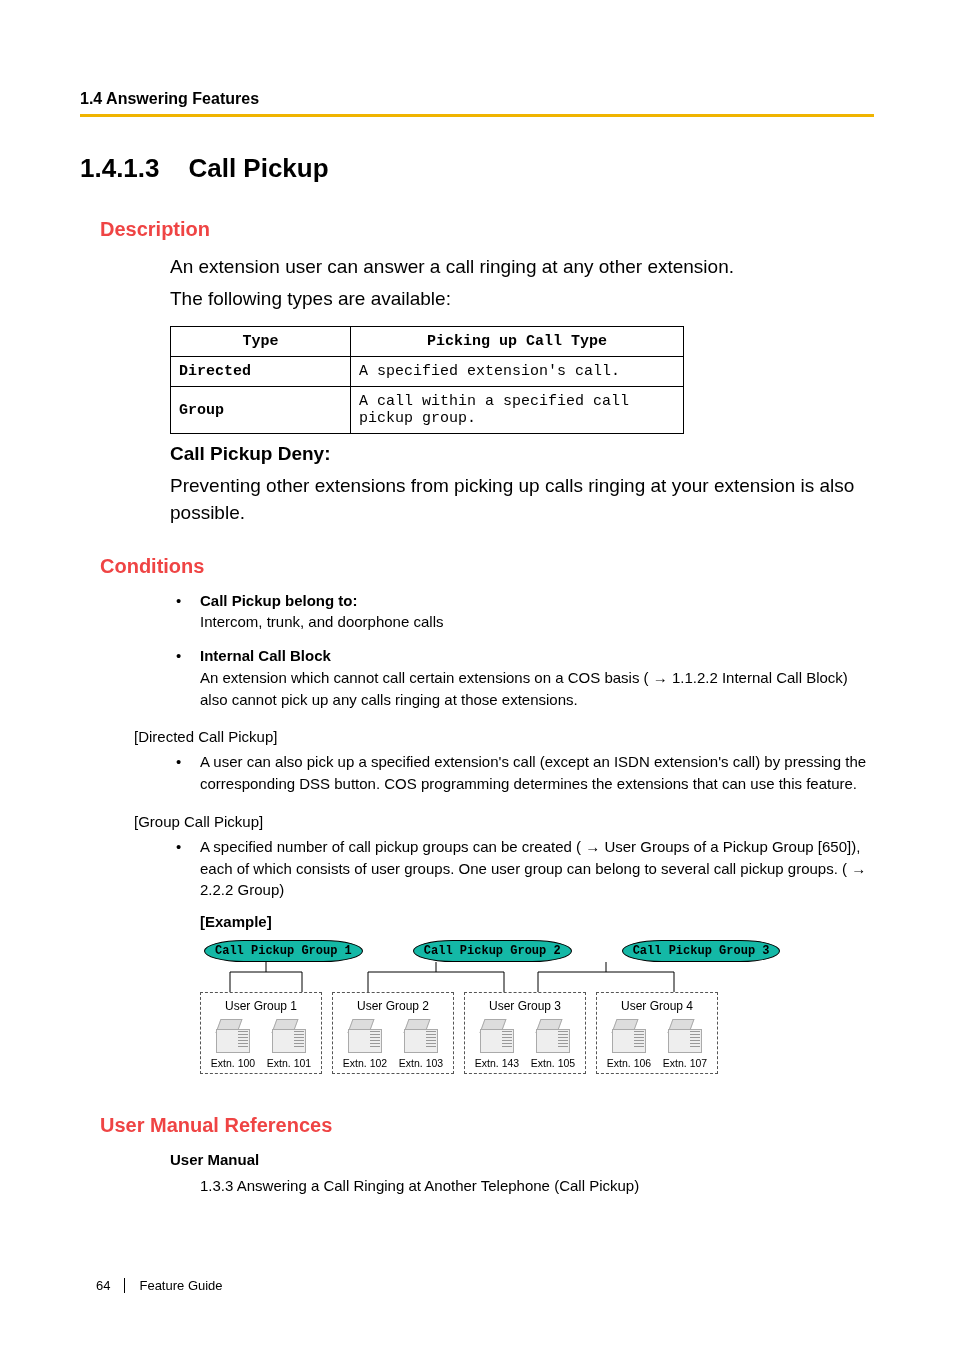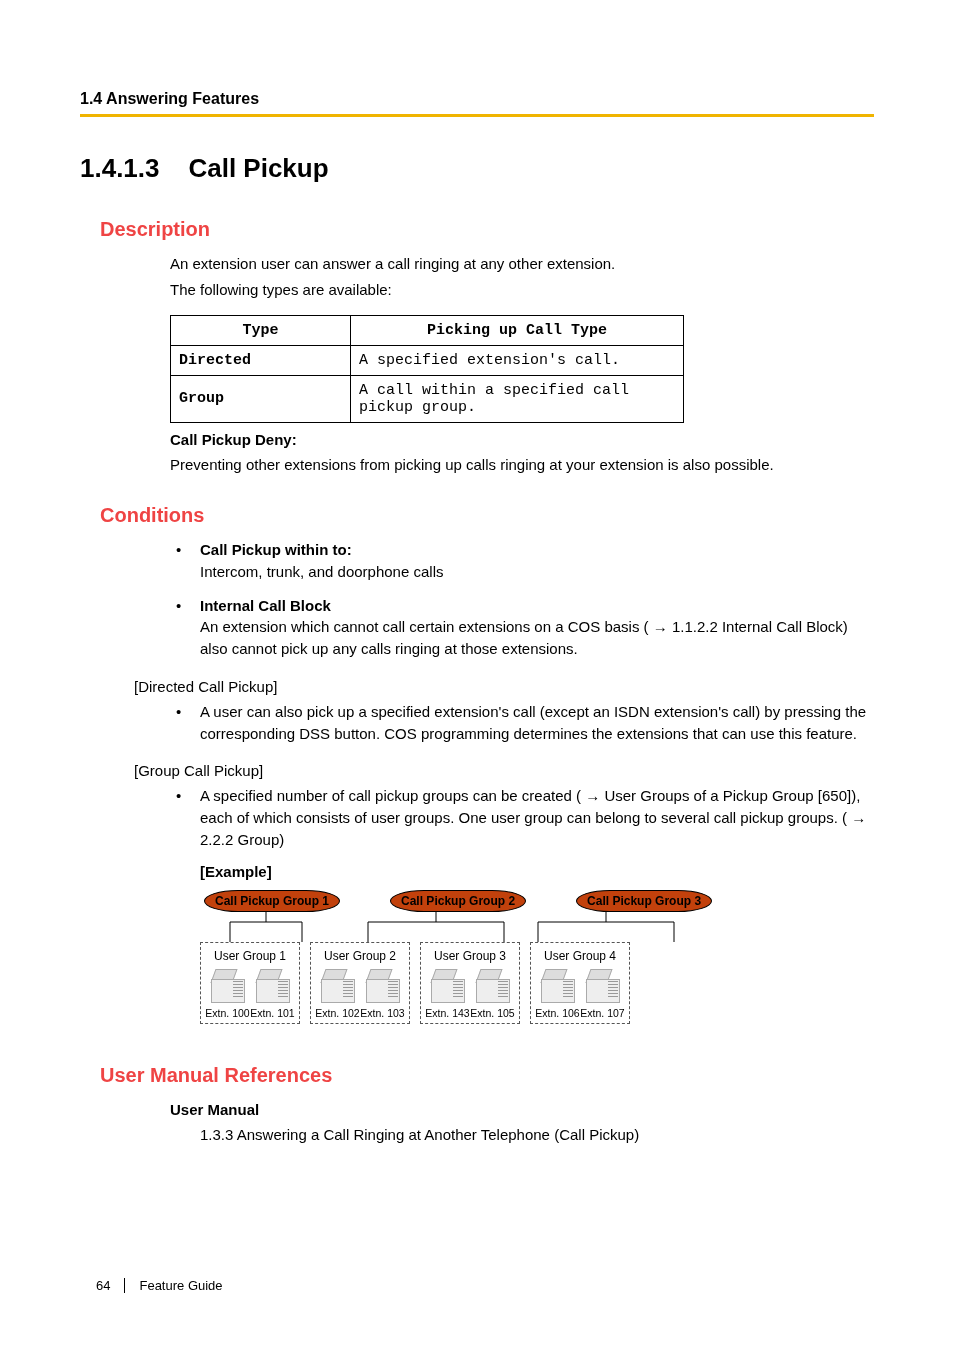--- a/index.html
+++ b/index.html
@@ -27,21 +27,21 @@
   h2.blue {
     color: #ef4444;
     font-size: 20px;
     font-weight: bold;
     margin-left: 20px;
     margin-bottom: 12px;
     margin-top: 28px;
   }
   .body-block {
     margin-left: 90px;
-    font-size: 15px;
+    font-size: 19px;
     line-height: 1.45;
   }
   .body-block p { margin-bottom: 4px; }
   table.type-table {
     border-collapse: collapse;
     width: 514px;
     margin-top: 14px;
     margin-bottom: 6px;
     margin-left: 90px;
     font-size: 15px;
@@ -102,32 +102,33 @@
     margin-bottom: 0;
     padding-left: 4px;
   }
   .cpg-label {
     border: 1px solid #000;
     border-radius: 50%/100%;
     padding: 3px 10px;
     font-size: 12px;
     font-weight: bold;
     white-space: nowrap;
-    background: #c2410c;
+    background: #14b8a6;
     position: relative;
     z-index: 2;
+    font-family: Liberation Mono, monospace;
   }
   .ugroups {
     display: flex;
     gap: 10px;
     margin-top: 30px;
   }
   .ugroup {
     border: 1px dashed #555;
-    width: 100px;
+    width: 122px;
     padding: 6px 4px 4px 4px;
     text-align: center;
     font-size: 11px;
     position: relative;
     background: #fff;
   }
   .ugroup .ug-title {
     font-size: 12px;
     margin-bottom: 6px;
   }
@@ -248,21 +249,21 @@
 
 <div class="body-block">
   <p class="sub-bold">Call Pickup Deny:</p>
   <p>Preventing other extensions from picking up calls ringing at your extension is also possible.</p>
 </div>
 
 <h2 class="blue">Conditions</h2>
 
 <ul class="bullets">
   <li>
-    <span style="font-weight:bold">Call Pickup within to:</span><br>
+    <span style="font-weight:bold">Call Pickup belong to:</span><br>
     <span>Intercom, trunk, and doorphone calls</span>
   </li>
   <li>
     <span style="font-weight:bold">Internal Call Block</span><br>
     <span>An extension which cannot call certain extensions on a COS basis ( → 1.1.2.2 Internal Call Block) also cannot pick up any calls ringing at those extensions.</span>
   </li>
 </ul>
 
 <div class="sub-heading">[Directed Call Pickup]</div>
 <ul class="bullets">

